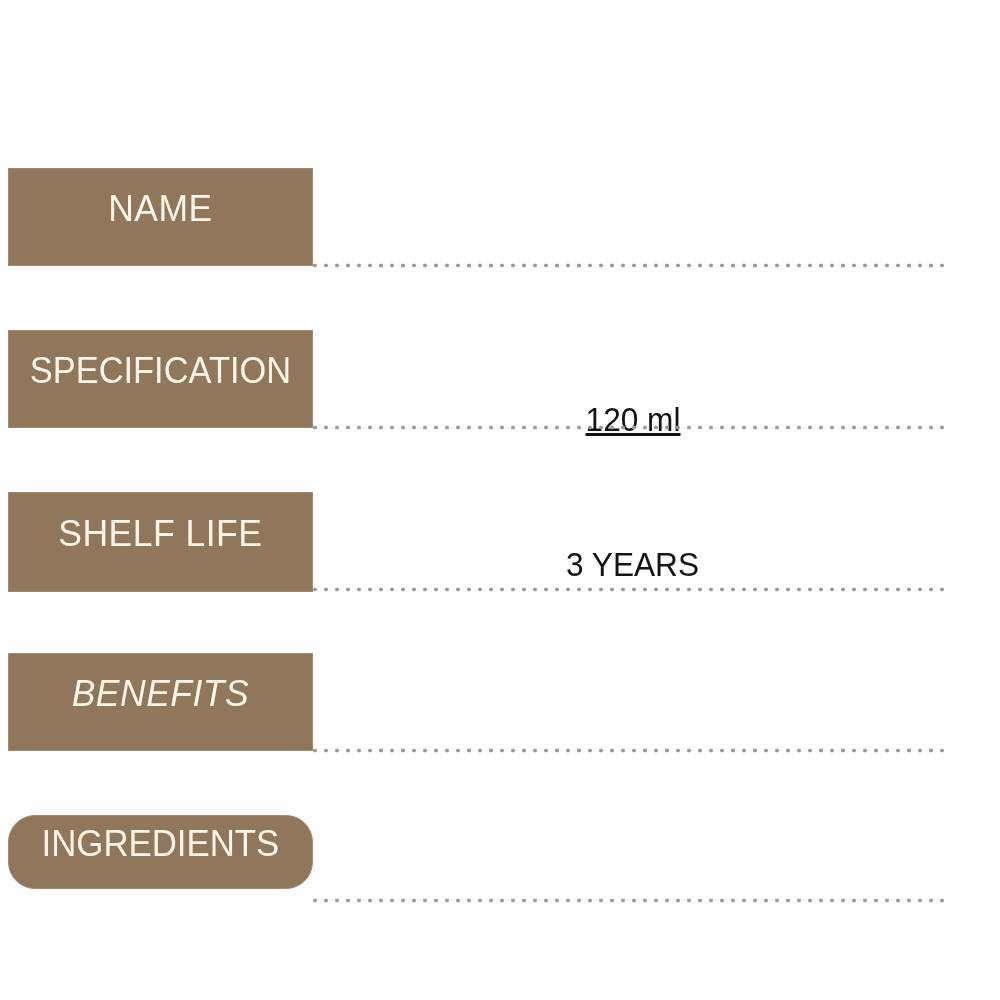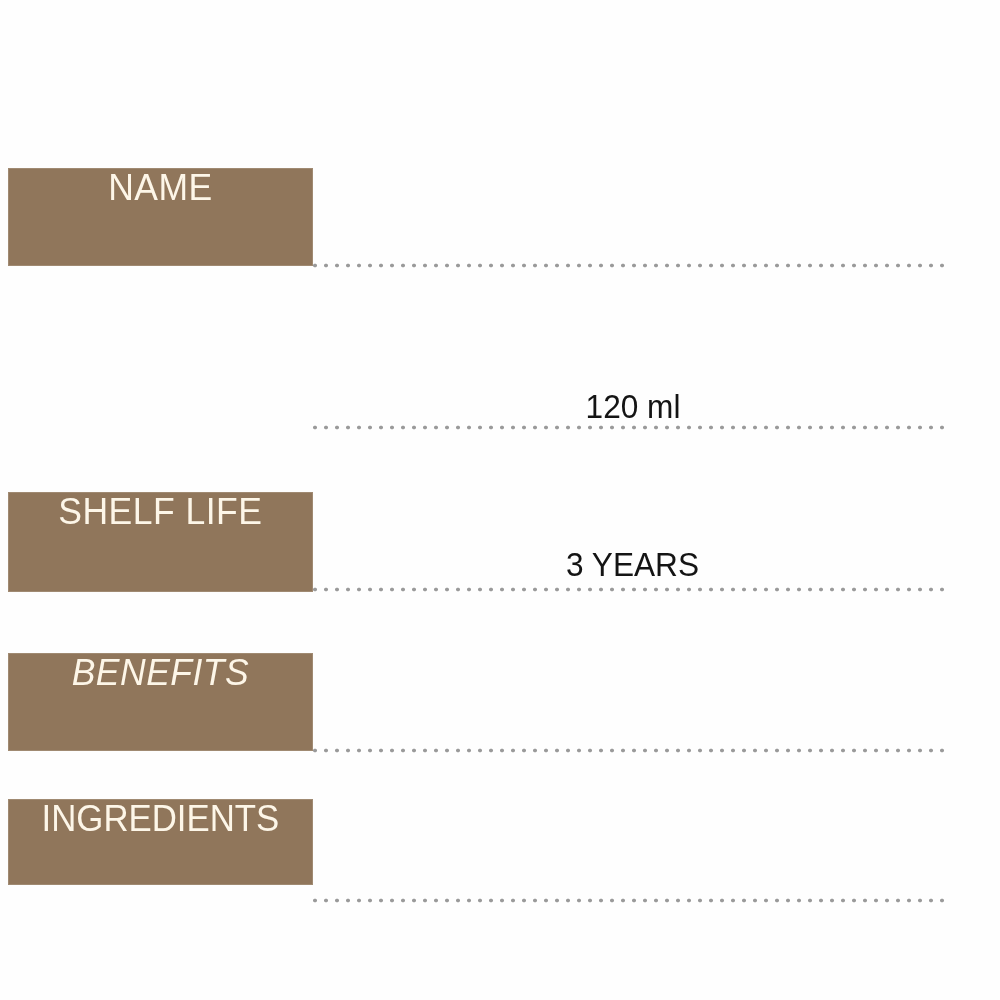--- a/index.html
+++ b/index.html
@@ -29,21 +29,21 @@
 
   
   .label-box {
     position: absolute;
     left: 8px;
     width: 305px;
     background: #90765b;
     border: 1px solid #a08a72;
     box-sizing: border-box;
     display: flex;
-    align-items: flex-start;
+    align-items: center;
     justify-content: center;
   }
 
   .label-text {
     color: #fdf6e8;
     font-family: "Liberation Sans", sans-serif;
     font-weight: 400;
     letter-spacing: 0.5px;
     line-height: 1;
     white-space: nowrap;
@@ -110,21 +110,24 @@
 <div id="spec-sheet">
 
   <div class="spec-row row-name" style="top:168px; height:100px;">
     <div class="label-box" style="top:0px; height:98px;">
       <span class="label-text">NAME</span>
     </div>
     <div class="dotted-rule" style="top:95px;"></div>
   </div>
 
   <div class="spec-row row-spec" style="top:330px; height:100px;">
-    <div class="value-box" style="top:4px; height:92px;">
+    <div class="label-box" style="top:0px; height:98px;">
+      <span class="label-text">SPECIFICATION</span>
+    </div>
+    <div class="value-box" style="top:17px; height:92px;text-decoration:underline;">
       <span class="value-line">120 ml</span>
     </div>
     <div class="dotted-rule" style="top:95px;"></div>
   </div>
 
   <div class="spec-row row-shelf" style="top:492px; height:100px;">
     <div class="label-box" style="top:0px; height:100px;">
       <span class="label-text">SHELF LIFE</span>
     </div>
     <div class="value-box" style="top:0px; height:92px;">
@@ -134,19 +137,19 @@
   </div>
 
   <div class="spec-row row-benefits" style="top:653px; height:100px;font-style:italic;">
     <div class="label-box" style="top:0px; height:98px;">
       <span class="label-text">BENEFITS</span>
     </div>
     <div class="dotted-rule" style="top:95px;"></div>
   </div>
 
   <div class="spec-row row-ingr" style="top:799px; height:104px;">
-    <div class="label-box" style="top:0px; height:86px;">
+    <div class="label-box" style="top:16px; height:74px;border-radius:27px;">
       <span class="label-text">INGREDIENTS</span>
     </div>
     <div class="dotted-rule" style="top:99px;"></div>
   </div>
 
 </div>
 
 </body></html>

